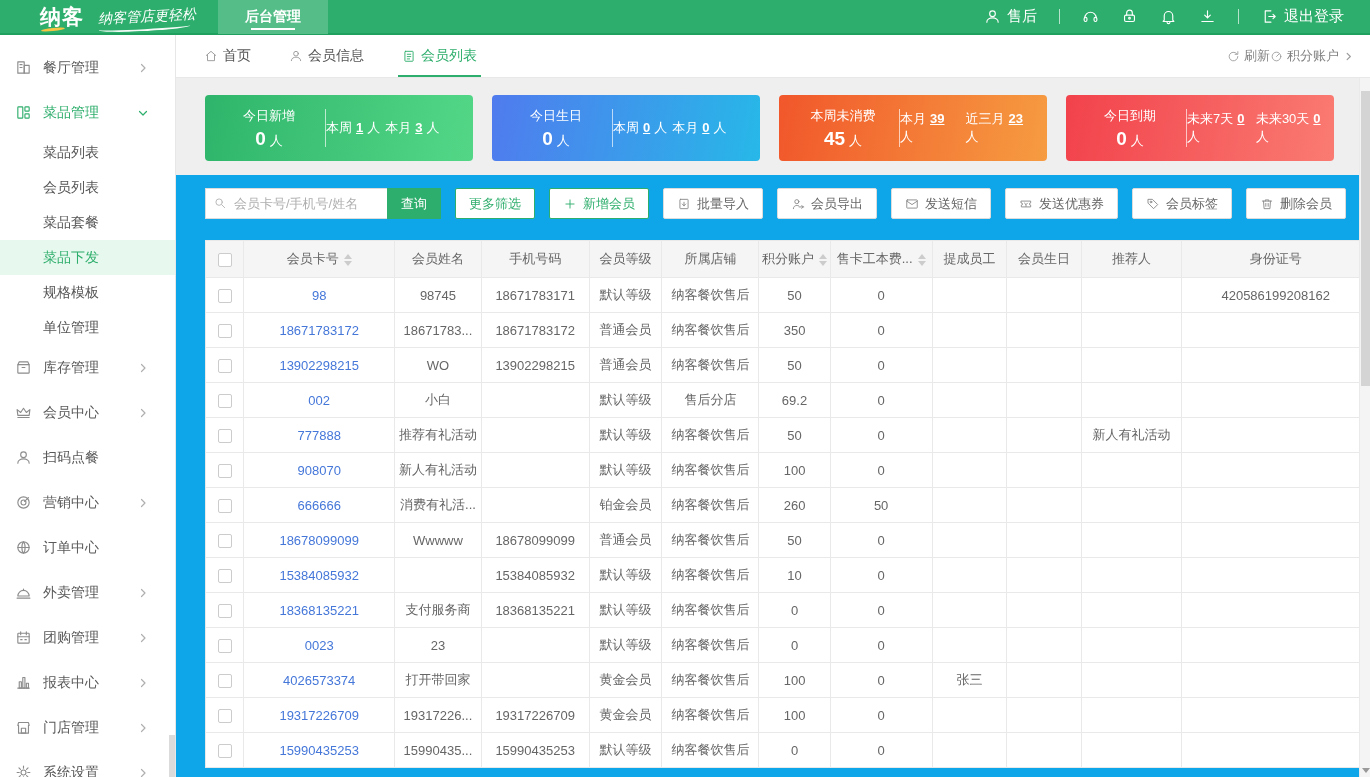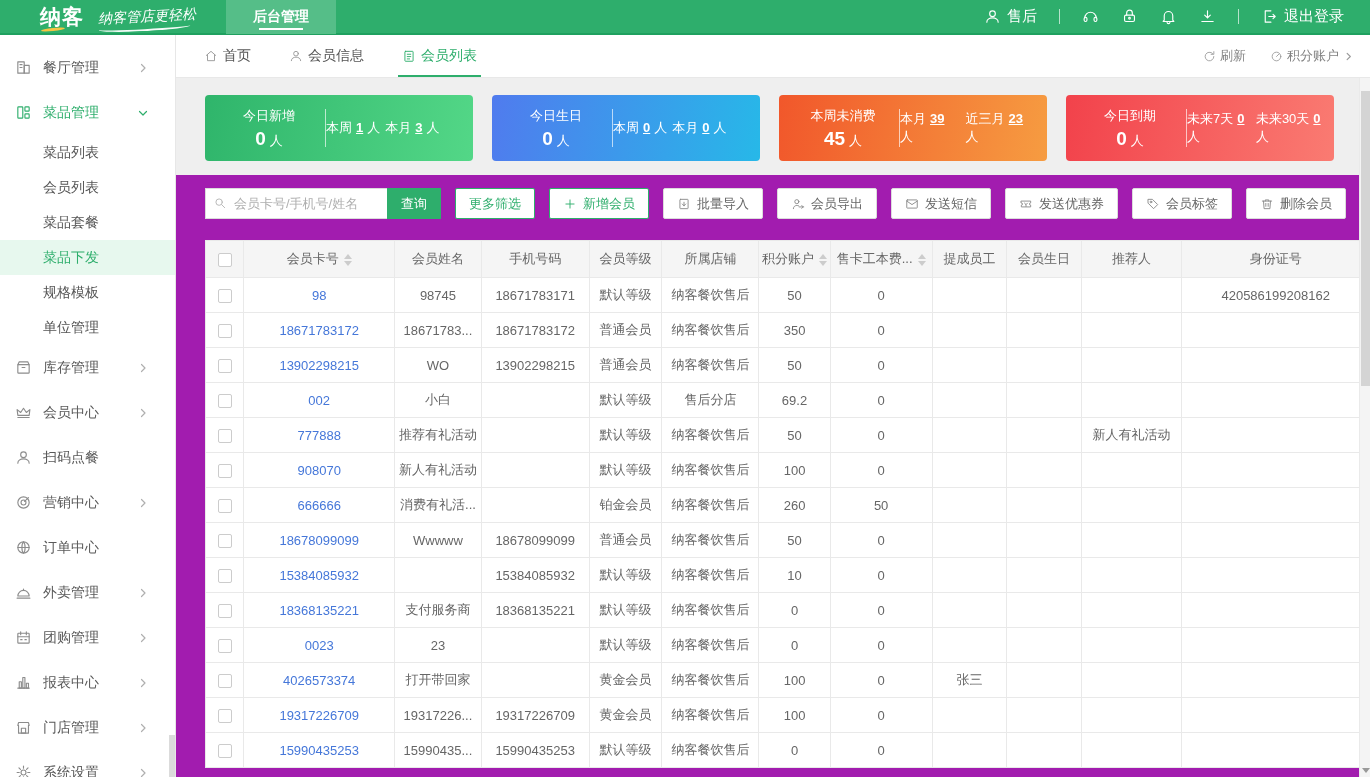--- a/index.html
+++ b/index.html
@@ -7,21 +7,21 @@
   html,body { width:1370px; height:777px; overflow:hidden; }
   body { font-family:"Liberation Sans","DejaVu Sans",sans-serif; font-size:13px; color:#666; background:#fff; }
 
   
   .app-header{height:35px;background:#2EAE6C;border-bottom:2px solid #1FA05F;display:flex;align-items:center;color:#fff;}
   .logo-wrap{display:flex;align-items:center;gap:14px;padding:0 14px;margin-left:26px;}
   .logo{font-size:21px;font-weight:bold;letter-spacing:1px;position:relative;font-family:"DejaVu Serif",serif;}
   .logo::after{content:"";position:absolute;left:1px;bottom:0;width:24px;height:3px;background:#F5C543;border-radius:60%;transform:rotate(-6deg);}
   .slogan{font-size:14px;font-style:italic;font-family:"DejaVu Serif",serif;transform:rotate(-3deg);position:relative;white-space:nowrap;}
   .slogan::after{content:"";position:absolute;left:0;right:6px;bottom:-5px;height:5px;border-bottom:2px solid rgba(255,255,255,.95);border-radius:50%;}
-  .hnav{margin-left:16px;height:35px;display:flex;align-items:center;padding:0 27px;background:#55BE88;font-size:14px;font-weight:bold;position:relative;cursor:pointer;}
+  .hnav{margin-left:8px;height:35px;display:flex;align-items:center;padding:0 27px;background:#55BE88;font-size:14px;font-weight:bold;position:relative;cursor:pointer;}
   .hnav::after{content:"";position:absolute;bottom:4px;left:50%;transform:translateX(-50%);width:44px;height:2px;background:#fff;}
   .h-right{margin-left:auto;display:flex;align-items:center;gap:22px;padding-right:26px;font-size:15px;}
   .h-item{display:flex;align-items:center;gap:6px;cursor:pointer;white-space:nowrap;}
   .h-sep{width:1px;height:15px;background:rgba(255,255,255,.65);}
   .h-ic{width:17px;height:17px;display:inline-block;cursor:pointer;}
   .icon{display:inline-block;line-height:0;}
   .icon svg{width:100%;height:100%;fill:none;stroke:currentColor;stroke-width:1.6;stroke-linecap:round;stroke-linejoin:round;}
 
   
   .shell{display:flex;height:742px;}
@@ -37,38 +37,38 @@
 
   .main{flex:1;display:flex;flex-direction:column;min-width:0;}
   
   .tabbar{height:43px;background:#fff;border-bottom:1px solid #E8E8E8;display:flex;align-items:center;padding-left:28px;}
   .ptabs{display:flex;gap:38px;height:100%;}
   .ptab{display:flex;align-items:center;gap:5px;color:#555;font-size:14px;cursor:pointer;position:relative;height:100%;}
   .ptab .icon{width:14px;height:14px;color:#999;}
   .ptab.active{color:#2EAE6C;}
   .ptab.active .icon{color:#2EAE6C;}
   .ptab.active::after{content:"";position:absolute;bottom:0;left:-4px;right:-4px;height:2px;background:#2EAE6C;}
-  .tb-right{margin-left:auto;display:flex;align-items:center;gap:24px;color:#828282;font-size:13px;padding-right:16px;}
+  .tb-right{margin-left:auto;display:flex;align-items:center;color:#828282;font-size:13px;padding-right:16px;}
   .tb-right .icon{width:13px;height:13px;color:#999;margin-right:4px;}
   .tb-act{display:flex;align-items:center;cursor:pointer;}
   .tb-act .chev{width:11px;height:11px;margin-left:4px;margin-right:0;}
 
   
   .content{position:relative;flex:1;background:#fff;display:flex;flex-direction:column;overflow:hidden;}
   .cards-zone{background:#EFEFEF;padding:17px 36px 14px 29px;display:flex;gap:19px;flex:0 0 auto;}
   .stat-card{flex:1;height:66px;border-radius:4px;display:flex;align-items:center;color:#fff;padding:0 8px;}
   .sc-left{width:112px;text-align:center;flex:0 0 auto;}
   .sc-title{font-size:13px;margin-bottom:3px;}
   .sc-val b{font-size:19px;font-weight:bold;}
   .sc-val span{font-size:13px;margin-left:4px;}
   .sc-div{width:1px;height:38px;background:rgba(255,255,255,.65);flex:0 0 auto;}
   .sc-right{flex:1;display:flex;gap:5px;align-items:center;font-size:13px;}
   .sc-row .v{font-weight:bold;text-decoration:underline;margin:0 4px;cursor:pointer;}
 
-  .panel{flex:1;background:#a21caf;padding:13px 0 0 29px;overflow:hidden;position:relative;}
+  .panel{flex:1;background:#0ea5e9;padding:13px 0 0 29px;overflow:hidden;position:relative;}
   .toolbar{display:flex;gap:14px;align-items:center;margin-bottom:21px;}
   .search-group{display:flex;align-items:center;}
   .search-box{position:relative;}
   .search-box .icon{position:absolute;left:8px;top:8px;width:14px;height:14px;color:#B5B5B5;}
   .search-input{width:182px;height:31px;border:1px solid #DCDCDC;border-right:none;padding:0 8px 0 28px;font-size:13px;color:#555;outline:none;font-family:inherit;}
   .search-input::placeholder{color:#AFAFAF;}
   .btn-query{height:31px;width:54px;background:#2EAE6C;color:#fff;border:none;font-size:13px;cursor:pointer;font-family:inherit;}
   .tbtn{height:31px;padding:0 13px;background:#fff;border-radius:2px;display:inline-flex;align-items:center;gap:6px;font-size:13px;cursor:pointer;font-family:inherit;white-space:nowrap;}
   .tbtn .icon{width:14px;height:14px;}
   .tbtn.green-outline{border:1px solid #2EAE6C;color:#2EAE6C;}

